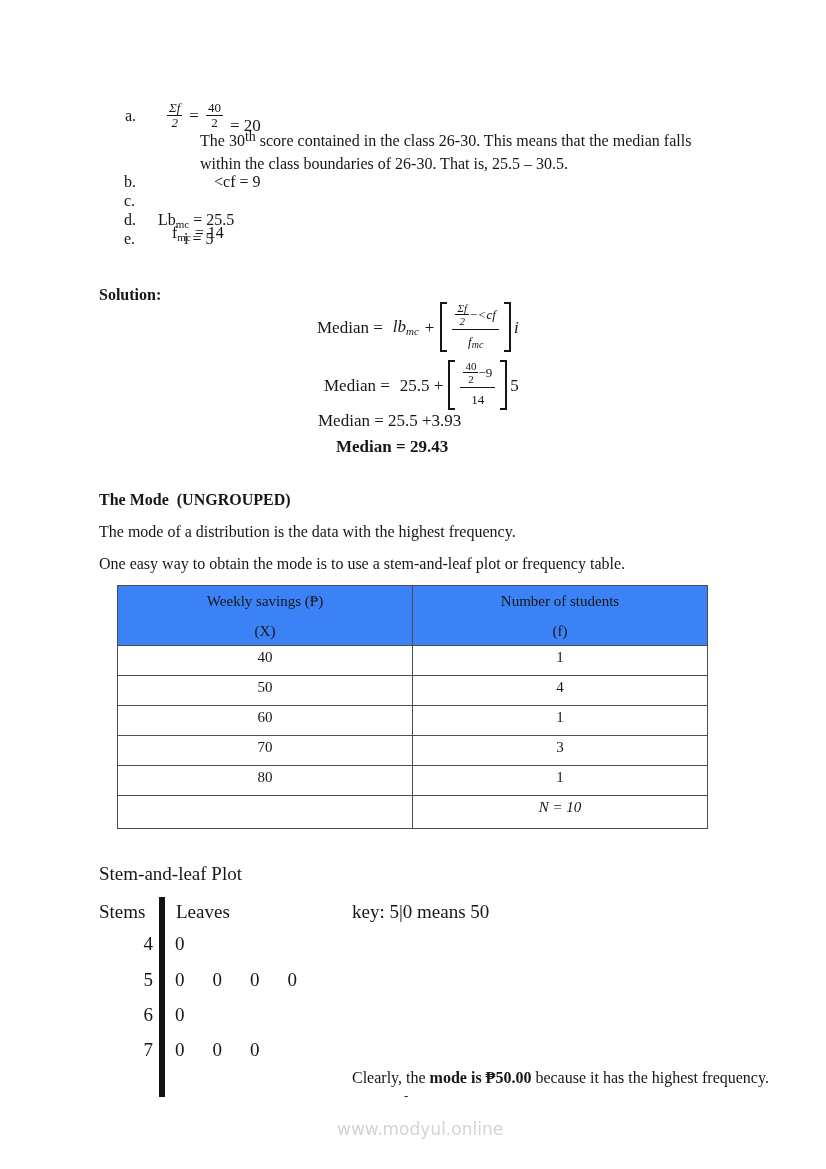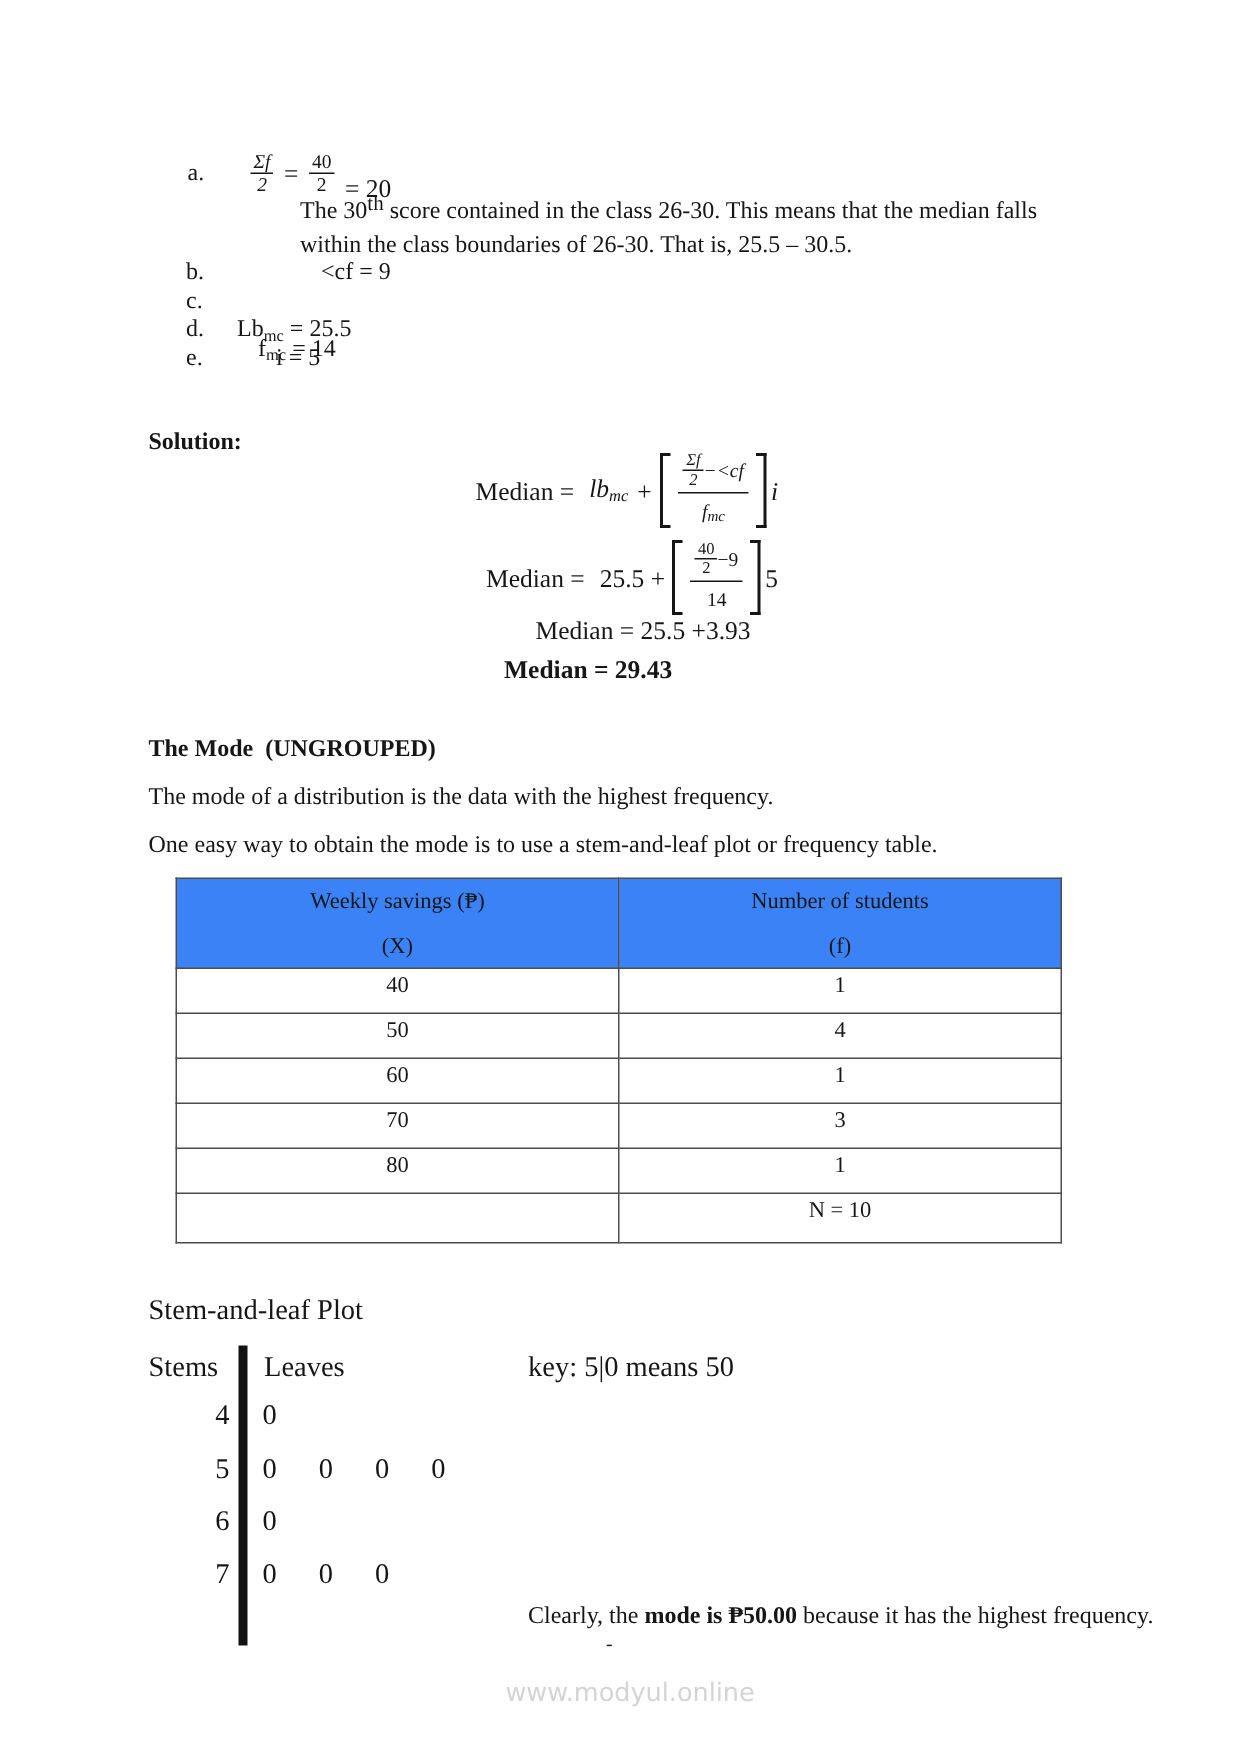--- a/index.html
+++ b/index.html
@@ -30,21 +30,21 @@
   .brk.l{border-left:2px solid #161616;border-top:2px solid #161616;border-bottom:2px solid #161616;margin-right:3px;}
   .brk.r{border-right:2px solid #161616;border-top:2px solid #161616;border-bottom:2px solid #161616;margin-left:3px;}
 
   
   .savings-table{position:absolute;left:117px;top:585px;width:591px;border-collapse:collapse;
                  font-size:15px;line-height:19px;table-layout:fixed;}
   .savings-table td{border:1px solid #4d4d4d;text-align:center;vertical-align:top;padding:2px 0 0 0;width:50%;}
   .savings-table tr{height:30px;}
   .savings-table tr.hdr{height:60px;}
   .savings-table tr.hdr td{background:#3b82f6;}
-  .savings-table tr.last{height:33px;}
+  .savings-table tr.last{height:33px;font-style:italic;}
   .hl1{margin-top:4px;}
   .hl2{margin-top:11px;}
 
   
   .stemline{position:absolute;left:159px;top:897px;width:6px;height:200px;background:#121212;}
   .stem-digit{left:99px;width:54px;text-align:right;}
   .leaves{left:175px;display:flex;gap:28px;}
 
   .watermark{position:absolute;left:337px;top:1119px;font-family:"DejaVu Sans",sans-serif;
              font-size:17px;color:#d4d4d4;}
@@ -118,21 +118,21 @@
             <span class="fden">2</span>
           </span>
         <span style="font-size:13px;">−9</span>
       </span>
       <span class="bf-den">14</span>
     </span>
     <span class="brk r"></span>
     <span style="margin-left:3px;">5</span>
   </div>
 
-  <div class="abs t17" style="left:318px;top:410px;margin-left:39px;">Median = 25.5 +3.93</div>
+  <div class="abs t17" style="left:318px;top:410px;">Median = 25.5 +3.93</div>
   <div class="abs t17 b" style="left:320px;top:436px;margin-left:16px;">Median = 29.43</div>
 
   <div class="abs t16 b pre" style="left:99px;top:490px;">The Mode  (UNGROUPED)</div>
   <div class="abs t16 nowrap" style="left:99px;top:522px;">The mode of a distribution is the data with the highest frequency.</div>
   <div class="abs t16 nowrap" style="left:99px;top:554px;">One easy way to obtain the mode is to use a stem-and-leaf plot or frequency table.</div>
 
   <table class="savings-table">
     <tbody>
         <tr class="hdr">
       <td>

